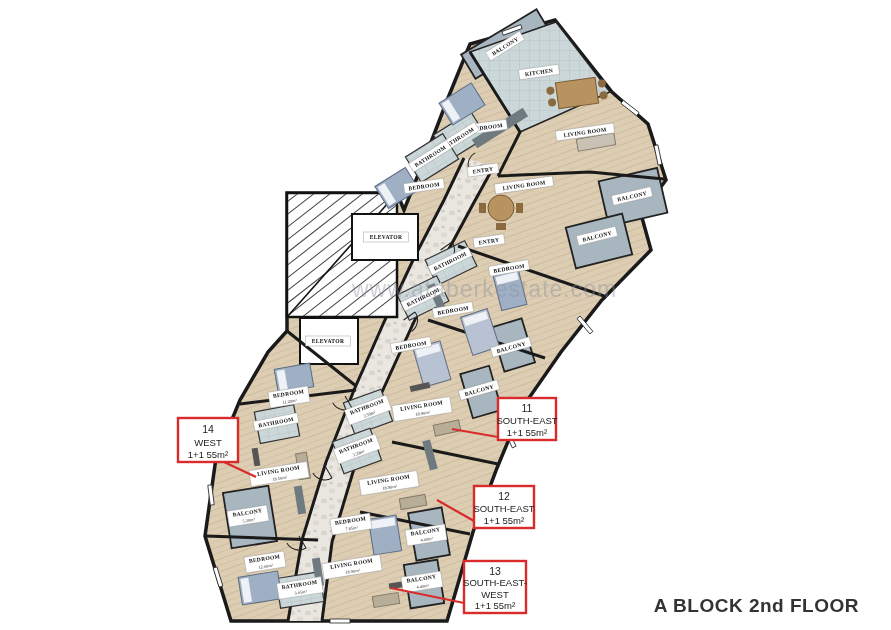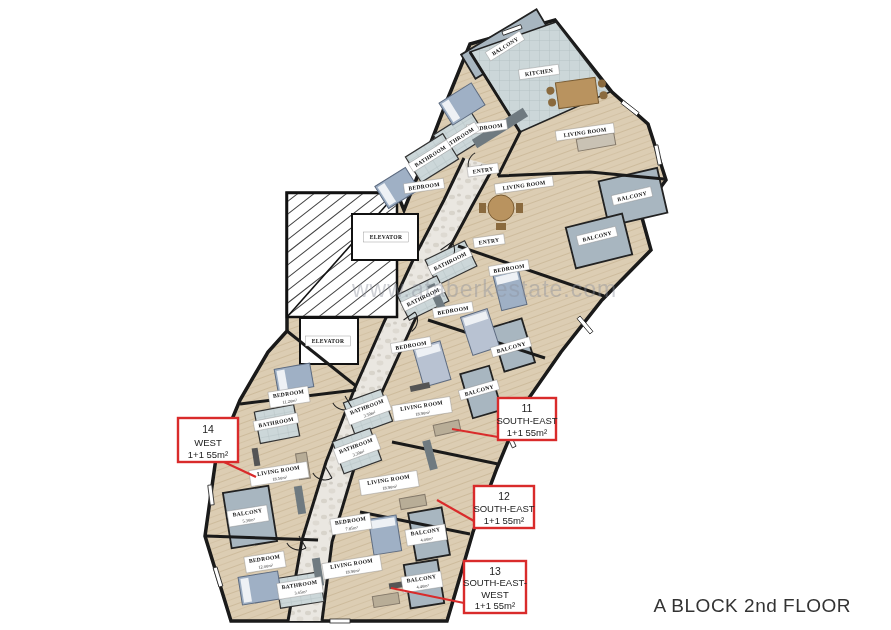--- a/index.html
+++ b/index.html
@@ -2,21 +2,21 @@
 <html><head>
 <meta charset="utf-8">
 <style>
   html,body{margin:0;padding:0;background:#ffffff;width:891px;height:630px;overflow:hidden;
     font-family:"Liberation Sans",sans-serif;}
   #stage{position:relative;width:891px;height:630px;background:#fff;}
   #plan-svg{position:absolute;left:0;top:0;}
   #watermark{position:absolute;left:330px;top:274px;pointer-events:none;}
   #wm-line1{font-weight:bold;font-size:41px;letter-spacing:1px;color:rgba(124,148,204,0.48);white-space:nowrap;}
   #wm-line2{font-size:23px;letter-spacing:1px;color:rgba(140,146,158,0.42);white-space:nowrap;margin-left:22px;margin-top:2px;}
-  #floor-title{position:absolute;right:40px;bottom:13px;font-size:19px;color:#333;letter-spacing:0.5px;}
+  #floor-title{position:absolute;right:32px;bottom:13px;font-size:19px;color:#333;letter-spacing:0.5px;font-weight:bold;}
 </style>
 </head>
 <body>
 
 <div id="stage">
 
 <svg id="plan-svg" width="891" height="630" viewBox="0 0 891 630">
   <defs>
     <pattern id="stone" width="16" height="16" patternUnits="userSpaceOnUse">
       <rect width="16" height="16" fill="#eae7e1"></rect>

